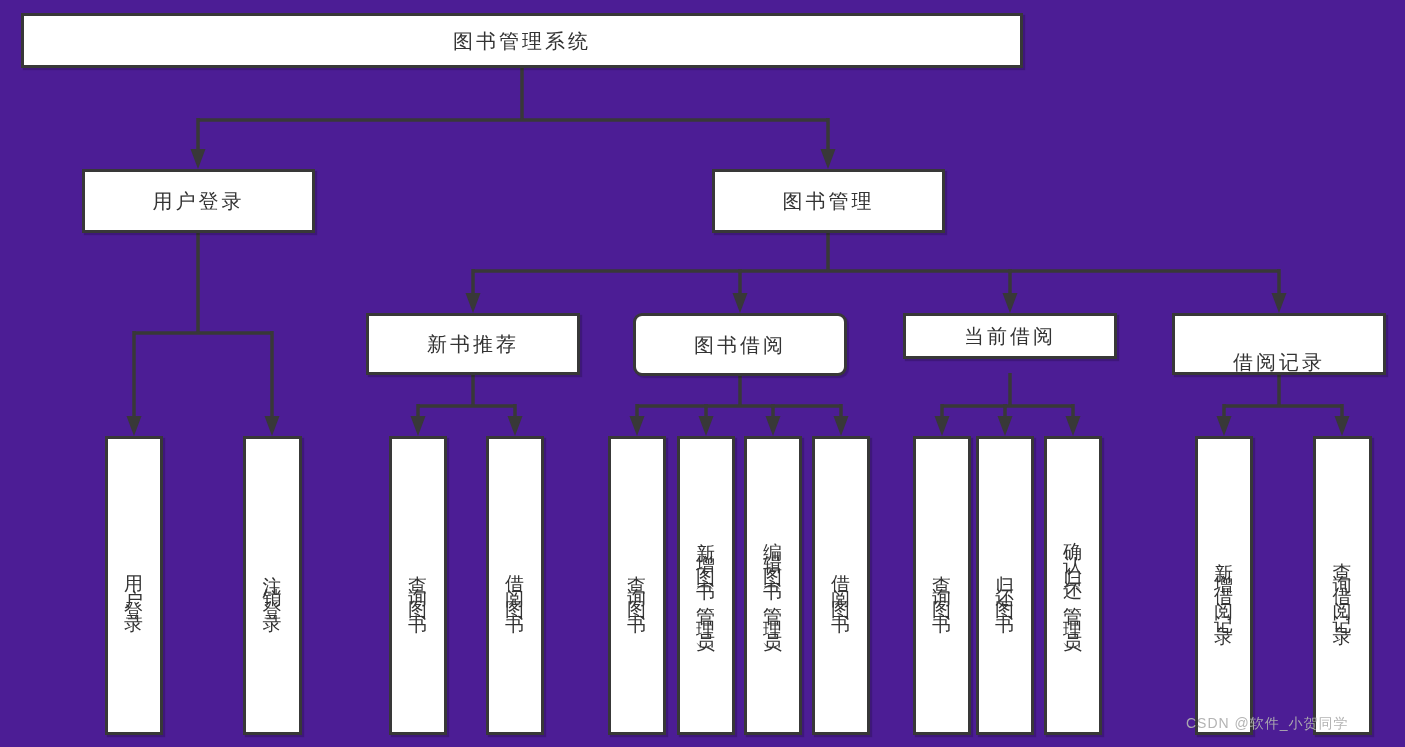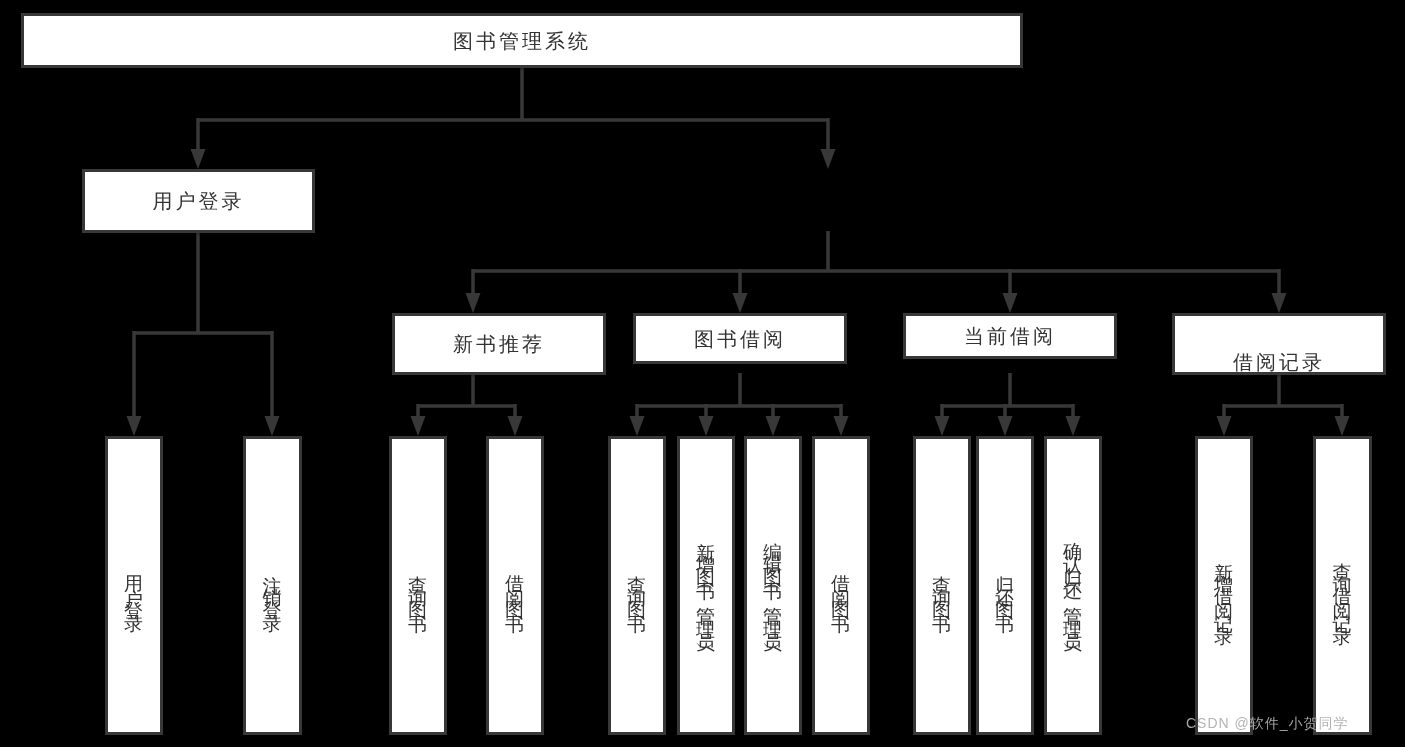--- a/index.html
+++ b/index.html
@@ -5,21 +5,21 @@
   html, body {
     margin: 0;
     padding: 0;
     background: #ffffff;
     font-family: "Liberation Sans", "DejaVu Sans", sans-serif;
   }
   #stage {
     position: relative;
     width: 1405px;
     height: 747px;
-    background: #000000;
+    background: #4c1d95;
     overflow: hidden;
   }
   #edges {
     position: absolute;
     left: 0; top: 0;
     width: 1405px;
     height: 747px;
   }
   .node {
     position: absolute;
@@ -117,25 +117,28 @@
     </g>
   </svg>
 
   <div class="node hbox" style="left:21px; top:13px; width:1002px; height:55px;">
     <span class="label">图书管理系统</span>
   </div>
 
   <div class="node hbox" style="left:82px; top:169px; width:233px; height:64px;">
     <span class="label">用户登录</span>
   </div>
+  <div class="node hbox" style="left:712px; top:169px; width:233px; height:64px;">
+    <span class="label">图书管理</span>
+  </div>
 
-  <div class="node hbox" style="left:366px; top:313px; width:214px; height:62px;margin-left:26px;">
+  <div class="node hbox" style="left:366px; top:313px; width:214px; height:62px;">
     <span class="label">新书推荐</span>
   </div>
-  <div class="node hbox" style="left:633px; top:313px; width:214px; height:51px;">
+  <div class="node hbox" style="left:633px; top:313px; width:214px; height:63px;border-radius:9px;">
     <span class="label">图书借阅</span>
   </div>
   <div class="node hbox" style="left:903px; top:313px; width:214px; height:46px;">
     <span class="label">当前借阅</span>
   </div>
   <div class="node hbox" style="left:1172px; top:313px; width:214px; height:62px;align-items:flex-end;">
     <span class="label">借阅记录</span>
   </div>
 
   <div class="node vbox" style="left:105px; top:436px; width:58px; height:299px;">

